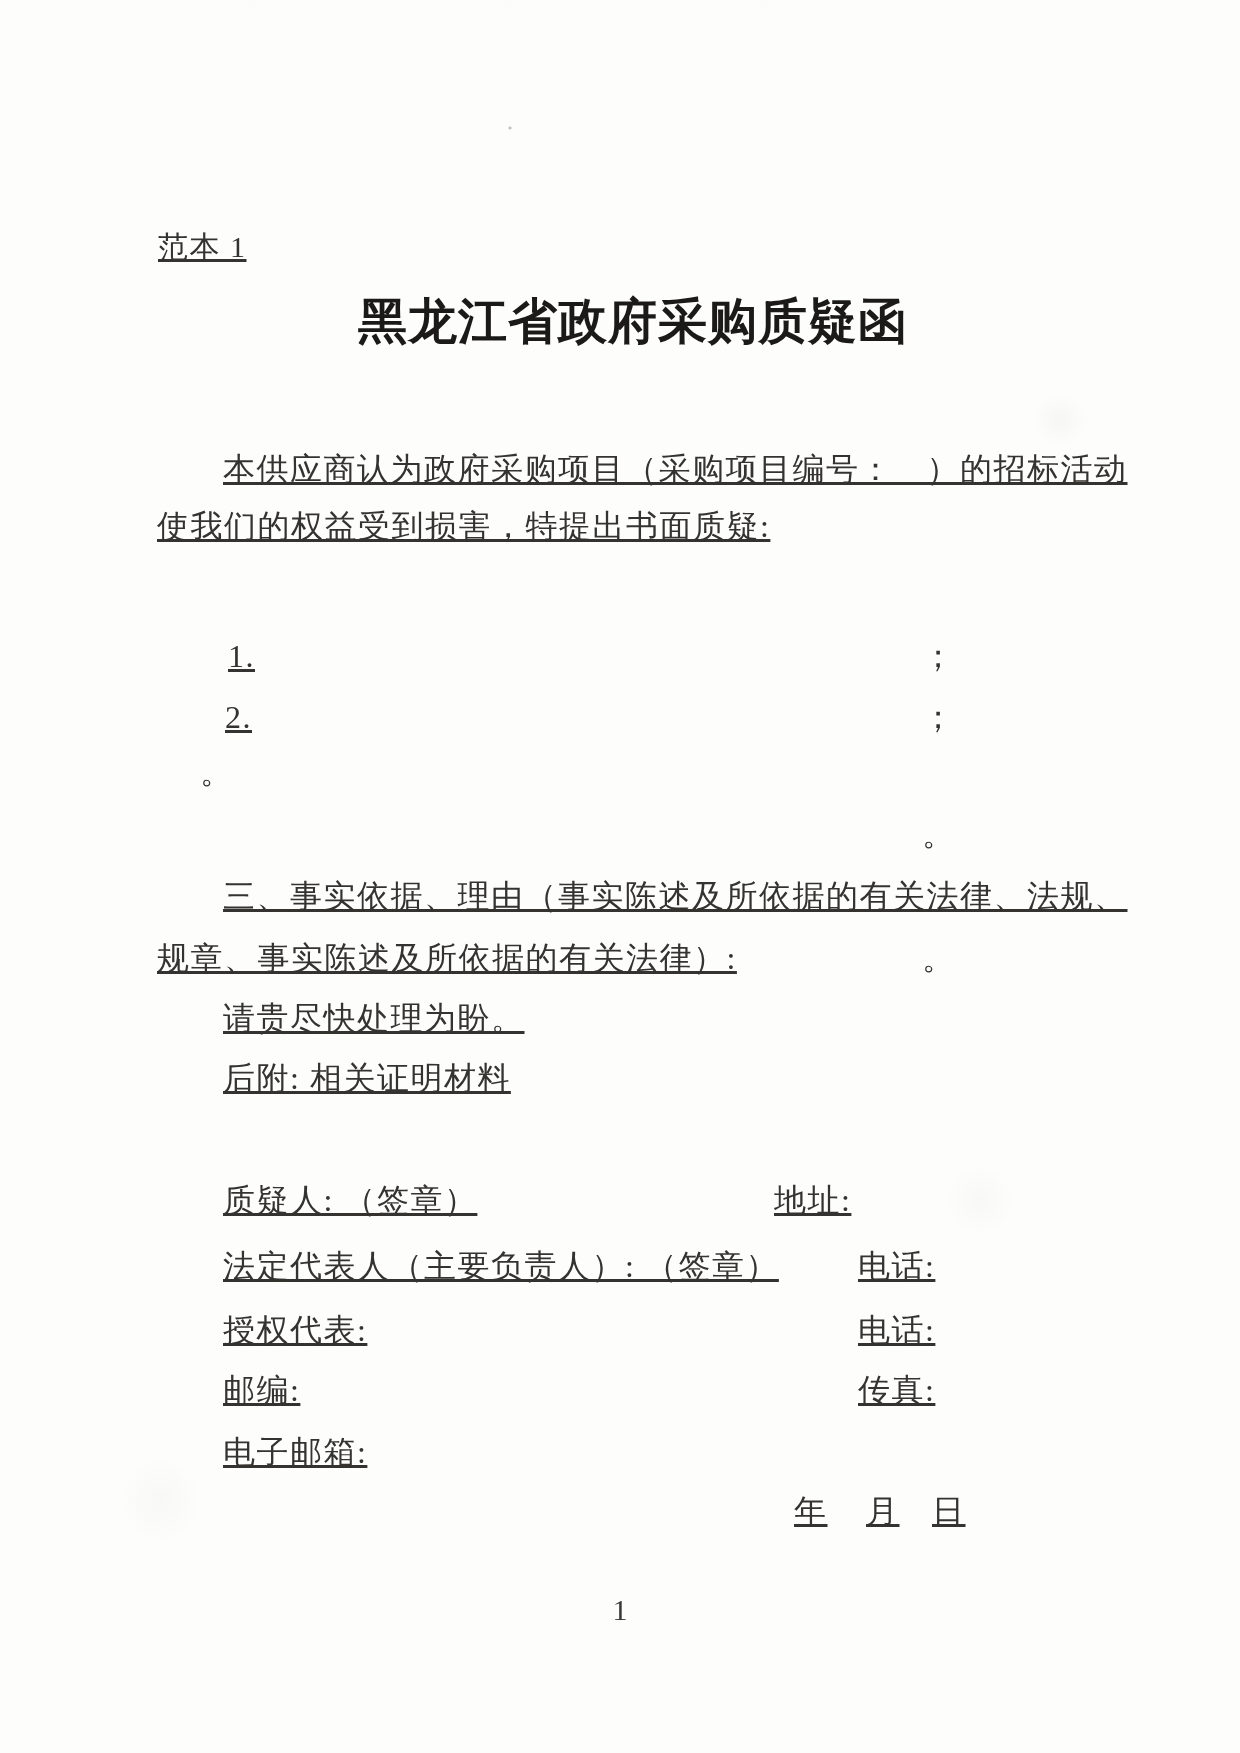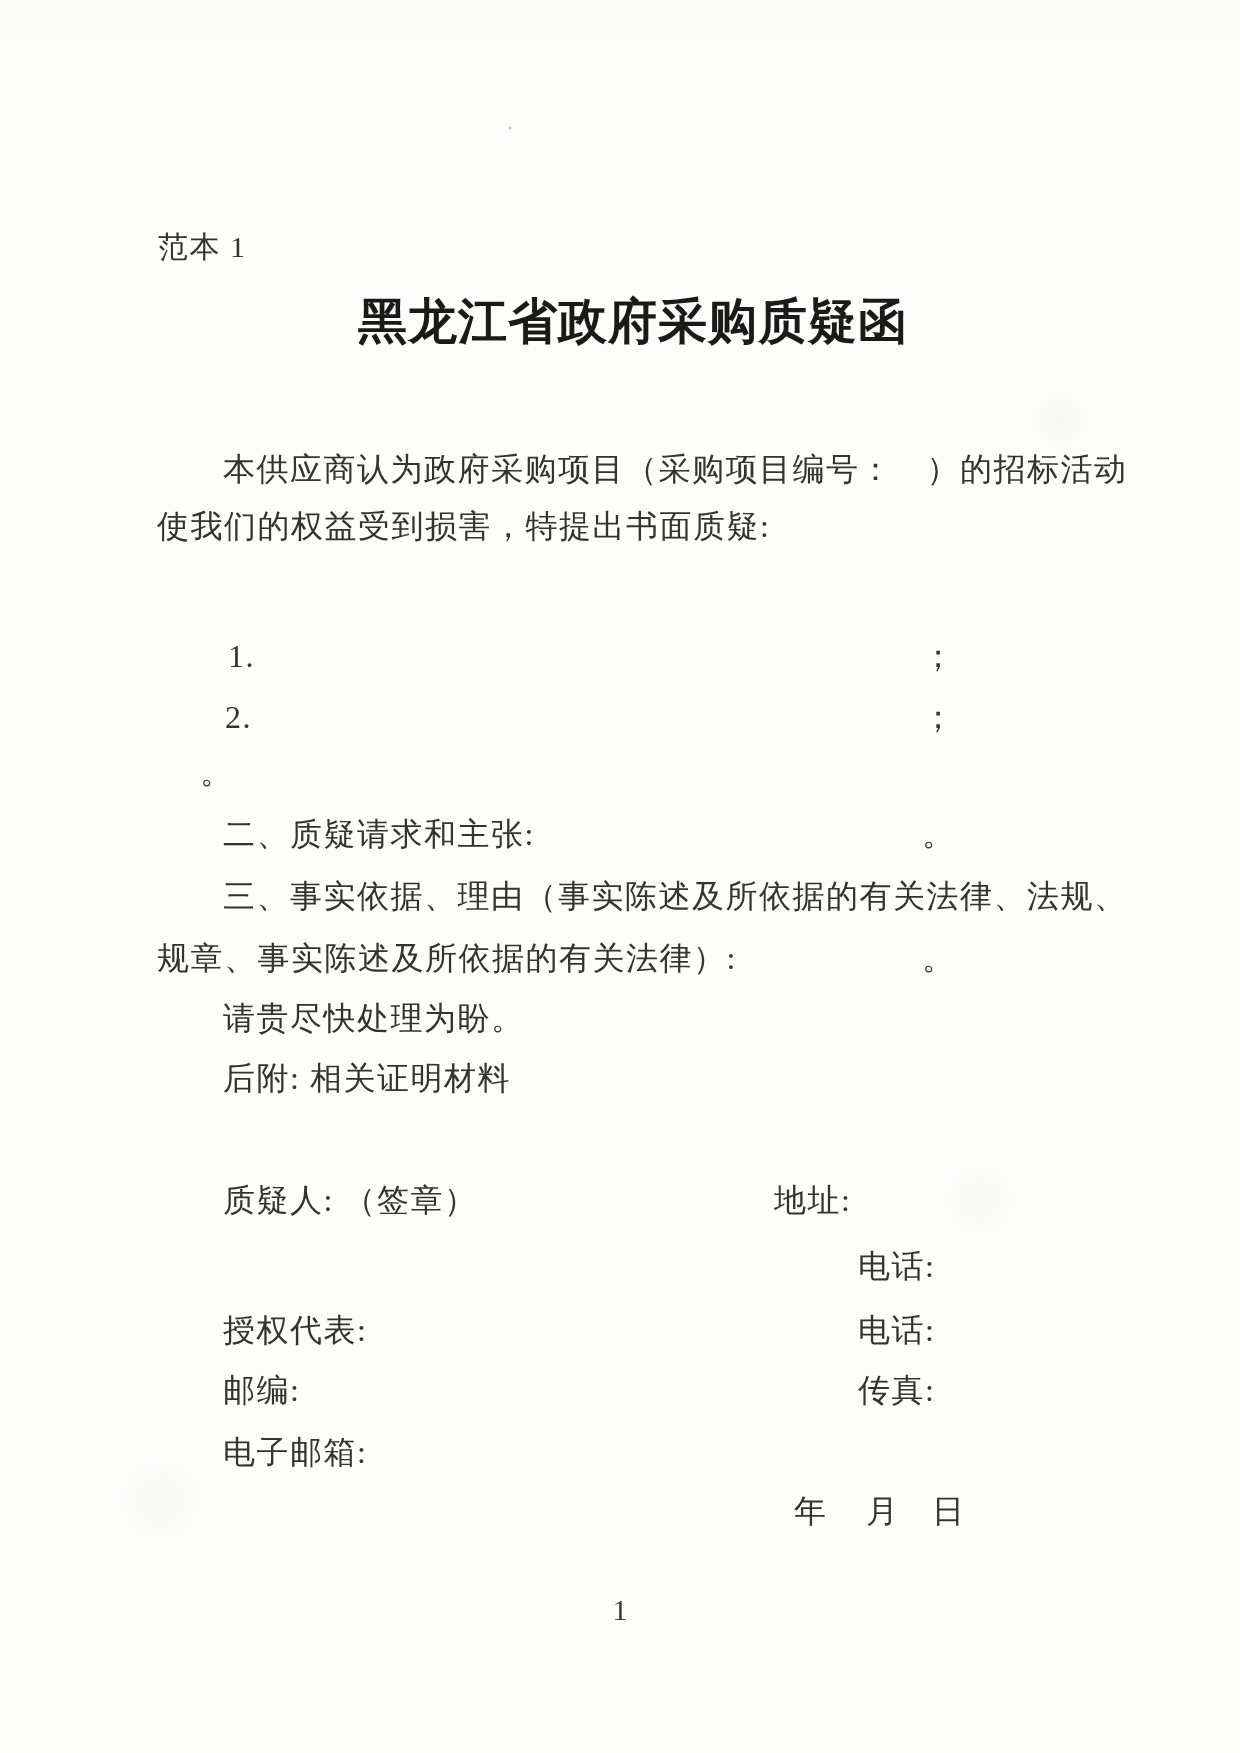--- a/index.html
+++ b/index.html
@@ -17,20 +17,21 @@
     overflow:hidden;
     font-family:"Liberation Serif", serif;
     color:#35332f;
   }
   .ln{
     position:absolute;
     font-size:32px;
     line-height:40px;
     letter-spacing:1.5px;
     white-space:pre;
+    text-decoration:underline;
   }
   .small{font-size:30px;}
   .title{
     position:absolute;left:0;width:100%;
     margin:13px;text-align:center;
     font-size:49px;line-height:56px;font-weight:700;
     letter-spacing:1px;color:#1b1a18;
     font-family:"Liberation Sans", sans-serif;
     white-space:pre;
   }
@@ -57,35 +58,35 @@
 
 
   <div class="ln" style="left:228px;top:636px">1.</div>
   <div class="punct" style="left:922px;top:636px">；</div>
 
   <div class="ln" style="left:225px;top:697px">2.</div>
   <div class="punct" style="left:922px;top:697px">；</div>
 
   <div class="punct" style="left:200px;top:752px">。</div>
 
-  <div class="ln" style="left:223px;top:814px">二、质疑请求和主张:</div>
   <div class="punct" style="left:922px;top:814px">。</div>
 
   <div class="ln" style="left:223px;top:876px">三、事实依据、理由（事实陈述及所依据的有关法律、法规、</div>
 
   <div class="ln" style="left:157px;top:938px">规章、事实陈述及所依据的有关法律）:</div>
   <div class="punct" style="left:922px;top:938px">。</div>
 
   <div class="ln" style="left:223px;top:998px">请贵尽快处理为盼。</div>
 
   <div class="ln" style="left:223px;top:1058px">后附: 相关证明材料</div>
 
   <div class="ln" style="left:223px;top:1180px">质疑人: （签章）</div>
   <div class="ln" style="left:774px;top:1180px">地址:</div>
 
+  <div class="ln" style="left:223px;top:1246px">法定代表人（主要负责人）: （签章）</div>
   <div class="ln" style="left:858px;top:1246px">电话:</div>
 
   <div class="ln" style="left:223px;top:1310px">授权代表:</div>
   <div class="ln" style="left:858px;top:1310px">电话:</div>
 
   <div class="ln" style="left:223px;top:1370px">邮编:</div>
   <div class="ln" style="left:858px;top:1370px">传真:</div>
 
   <div class="ln" style="left:223px;top:1432px">电子邮箱:</div>
 

